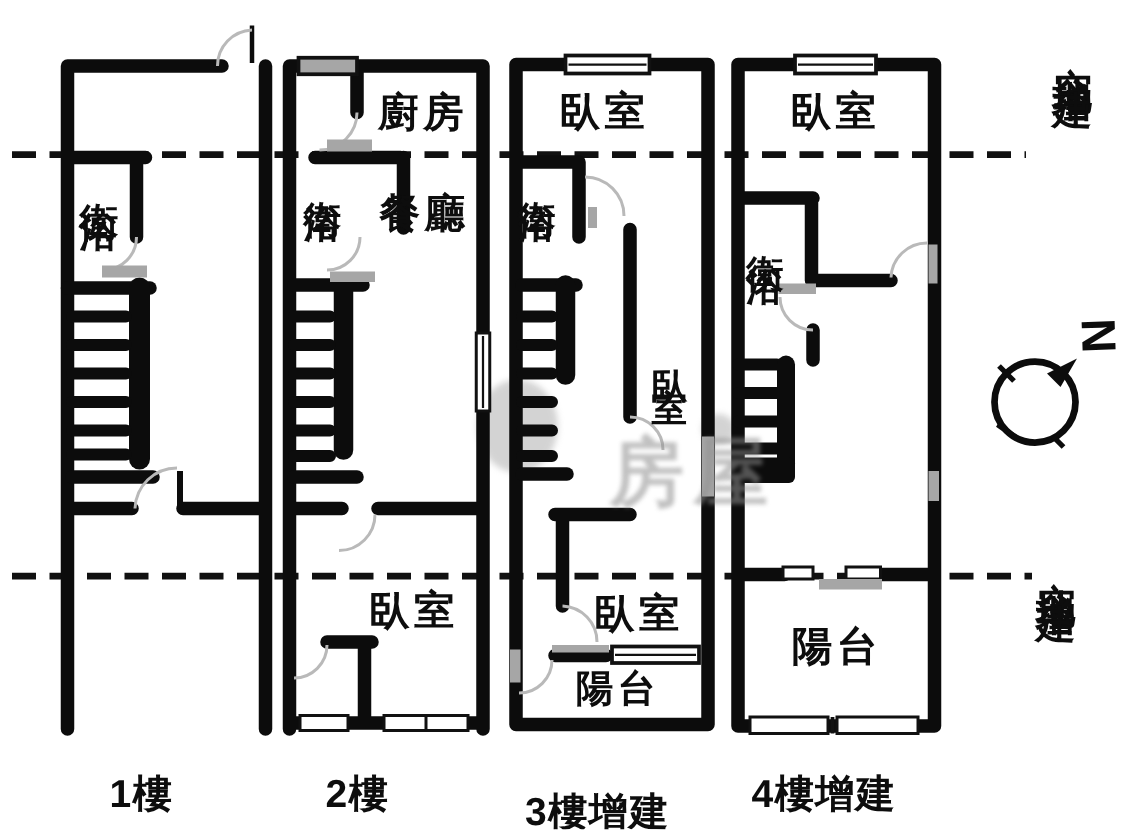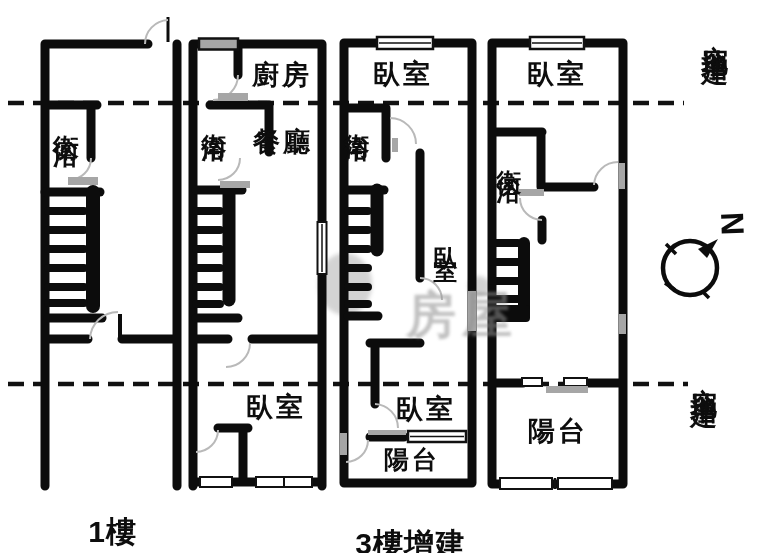--- a/index.html
+++ b/index.html
@@ -1,21 +1,21 @@
 <!DOCTYPE html>
 <html><head>
 <meta charset="utf-8">
 <style>
   html,body{margin:0;padding:0;background:#fff;}
   #stage{position:relative;width:765px;height:553px;background:#ffffff;overflow:hidden;
          font-family:"Liberation Sans","DejaVu Sans",sans-serif;}
   .lbl{position:absolute;font-weight:bold;color:#0d0d0d;white-space:nowrap;line-height:1.05;}
   .h{letter-spacing:3px;font-size:27px;}
   .v{writing-mode:vertical-rl;text-orientation:upright;}
-  .floor-lbl{font-size:30px;text-align:right;letter-spacing:1px;}
+  .floor-lbl{font-size:26px;text-align:left;letter-spacing:1px;}
   .side-note{font-size:26px;letter-spacing:5px;}
   .wm{position:absolute;font-weight:bold;color:#8f8f8f;opacity:.55;filter:blur(1.5px);
       font-size:50px;letter-spacing:6px;}
   svg{position:absolute;left:0;top:0;}
 </style>
 </head>
 <body>
 
 <div id="stage">
 
@@ -164,30 +164,32 @@
     </g>
   </svg>
 
   <div class="lbl v" style="left:52px;top:114px;font-size:26px;letter-spacing:7px;">衛浴</div>
   <div class="lbl floor-lbl" style="left:73px;top:516px;width:64px;">1樓</div>
 
   <div class="lbl h" style="left:253px;top:128px;">餐廳</div>
   <div class="lbl h" style="left:252px;top:61px;">廚房</div>
   <div class="lbl v" style="left:201px;top:114px;font-size:25px;letter-spacing:3px;">衛浴</div>
   <div class="lbl h" style="left:246px;top:393px;">臥室</div>
+  <div class="lbl floor-lbl" style="left:217px;top:516px;width:64px;">2樓</div>
 
   <div class="lbl h" style="left:373px;top:60px;">臥室</div>
   <div class="lbl v" style="left:344px;top:114px;font-size:25px;letter-spacing:3px;">衛浴</div>
   <div class="lbl v" style="left:433px;top:227px;font-size:24px;letter-spacing:11px;">臥室</div>
   <div class="lbl h" style="left:396px;top:395px;">臥室</div>
   <div class="lbl h" style="left:384px;top:446px;font-size:25px;">陽台</div>
   <div class="lbl floor-lbl" style="left:350px;top:528px;width:116px;">3樓增建</div>
 
   <div class="lbl h" style="left:527px;top:60px;">臥室</div>
   <div class="lbl v" style="left:496px;top:150px;font-size:25px;letter-spacing:9px;">衛浴</div>
   <div class="lbl h" style="left:528px;top:417px;">陽台</div>
+  <div class="lbl floor-lbl" style="left:501px;top:516px;width:116px;">4樓增建</div>
 
   <div class="lbl v side-note" style="left:701px;top:24px;">空地增建</div>
   <div class="lbl v side-note" style="left:690px;top:367px;">空地增建</div>
   <div class="lbl" style="left:720px;top:207px;font-size:32px;transform:rotate(88deg);">N</div>
 
   <div class="wm" style="left:406px;top:282px;">房屋</div>
 </div>
 
 </body></html>

